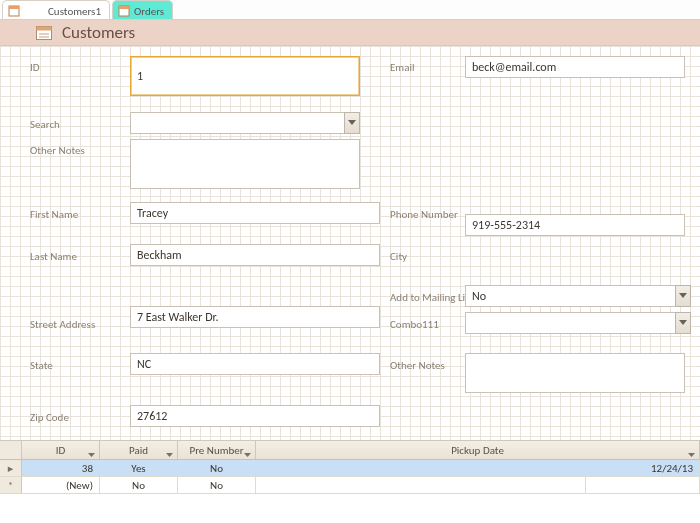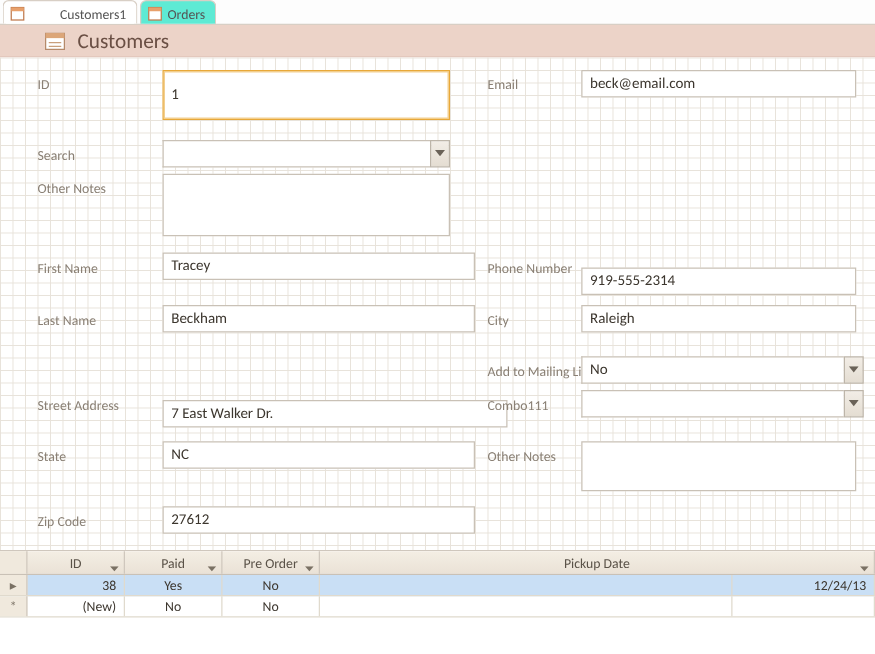--- a/index.html
+++ b/index.html
@@ -189,36 +189,35 @@
   <span class="fld-label" style="left:30px; top:98px;">Other Notes</span>
   <textarea class="fld-input" style="left: 130px; top: 93px; width: 230px; height: 50px; resize: none;"></textarea>
 
   <span class="fld-label" style="left:30px; top:162px;">First Name</span>
   <input class="fld-input" style="left: 130px; top: 156px; width: 250px; height: 22px;" value="Tracey">
 
   <span class="fld-label" style="left:30px; top:204px;">Last Name</span>
   <input class="fld-input" style="left: 130px; top: 198px; width: 250px; height: 22px;" value="Beckham">
 
   <span class="fld-label" style="left:30px; top:272px;">Street Address</span>
-  <input class="fld-input" style="left: 130px; top: 274px; width: 276px; height: 22px;" value="7 East Walker Dr.">
+  <input class="fld-input" style="left: 130px; top: 260px; width: 250px; height: 22px;" value="7 East Walker Dr.">
 
   <span class="fld-label" style="left:30px; top:313px;">State</span>
   <input class="fld-input" style="left: 130px; top: 307px; width: 250px; height: 22px;" value="NC">
 
   <span class="fld-label" style="left:30px; top:365px;">Zip Code</span>
   <input class="fld-input" style="left: 130px; top: 359px; width: 250px; height: 22px;" value="27612">
 
   <span class="fld-label" style="left:390px; top:15px;">Email</span>
   <input class="fld-input" style="left: 465px; top: 10px; width: 220px; height: 22px;" value="beck@email.com">
 
   <span class="fld-label" style="left:390px; top:162px;">Phone Number</span>
   <input class="fld-input" style="left: 465px; top: 156px; width: 220px; height: 22px; margin-top: 12px;" value="919-555-2314">
 
   <span class="fld-label" style="left:390px; top:204px;">City</span>
-  <input class="fld-input" style="left: 465px; top: 198px; width: 220px; height: 22px;" value="Raleigh">
 
   <span class="fld-label" style="left:390px; top:245px;">Add to Mailing List?</span>
   <div class="combo" style="left:465px; top:239px; width:226px; height:22px;">
     <input value="No" style="">
     <div class="drop">
       <svg viewBox="0 0 8 6">
           <path d="M0 0 L8 0 L4 5 Z" fill="#6a6258"></path>
         </svg>
     </div>
   </div>
@@ -247,21 +246,21 @@
             <path d="M0 0 L7 0 L3.5 4 Z" fill="#7a7164"></path>
           </svg></span>
     </div>
     <div class="sub-cell c2">
       <span>Paid</span>
       <span class="sortarr"><svg viewBox="0 0 7 5">
             <path d="M0 0 L7 0 L3.5 4 Z" fill="#7a7164"></path>
           </svg></span>
     </div>
     <div class="sub-cell c3">
-      <span>Pre Order</span>
+      <span>Pre Number</span>
       <span class="sortarr"><svg viewBox="0 0 7 5">
             <path d="M0 0 L7 0 L3.5 4 Z" fill="#7a7164"></path>
           </svg></span>
     </div>
     <div class="sub-cell c5" style="flex:1;">
       <span>Pickup Date</span>
       <span class="sortarr"><svg viewBox="0 0 7 5">
             <path d="M0 0 L7 0 L3.5 4 Z" fill="#7a7164"></path>
           </svg></span>
     </div>

